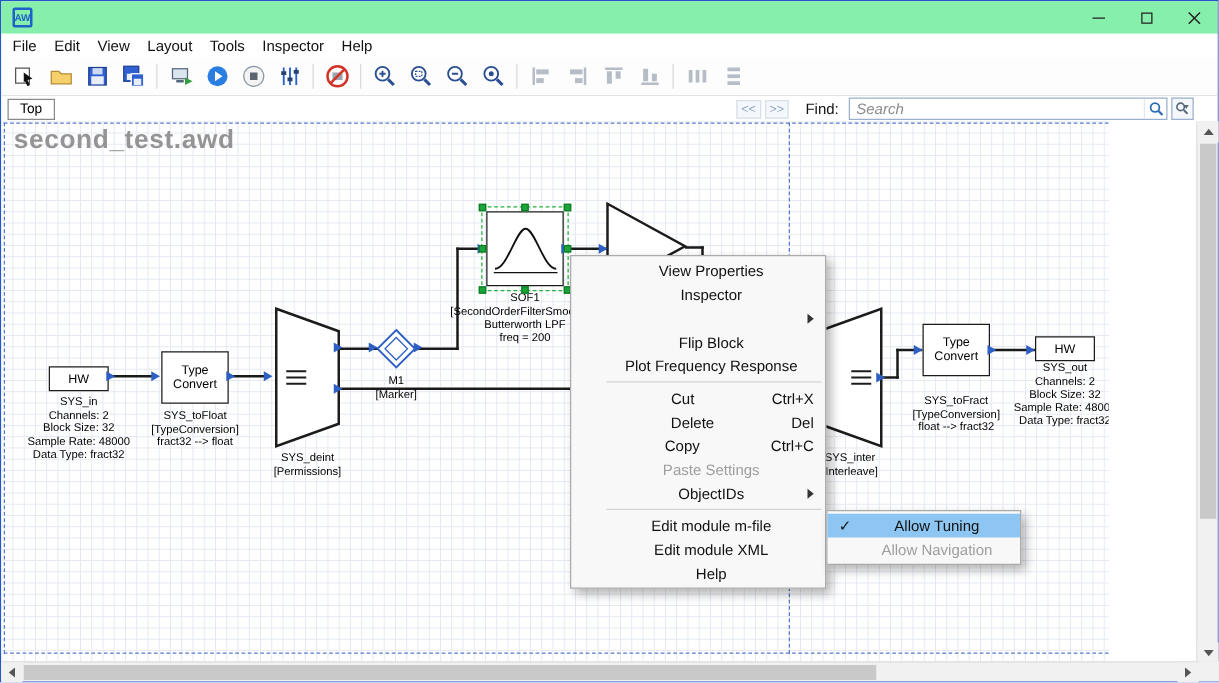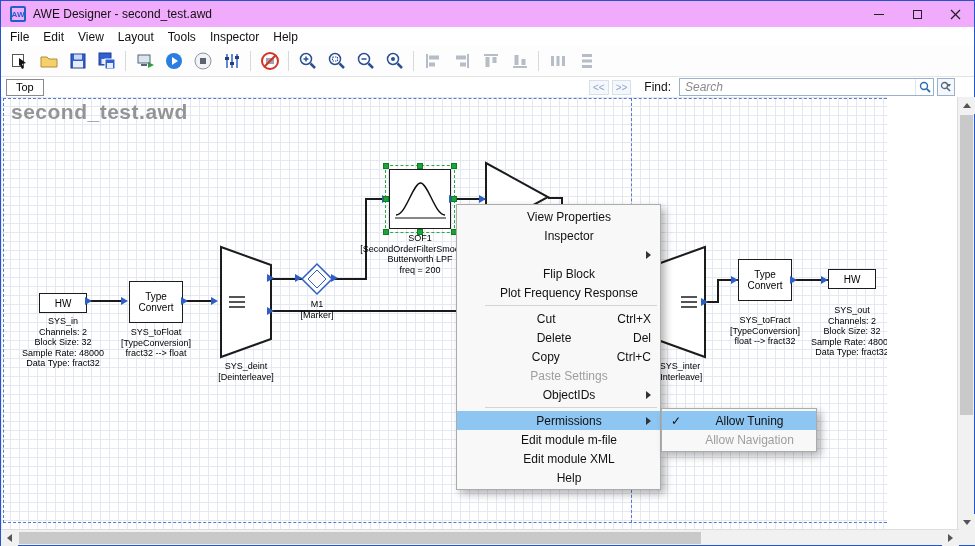--- a/index.html
+++ b/index.html
@@ -2,21 +2,21 @@
 <html><head>
 <meta charset="utf-8">
 <style>
   * { margin:0; padding:0; box-sizing:border-box; }
   html,body { width:975px; height:546px; overflow:hidden; }
   body { font-family:"Liberation Sans", sans-serif; background:#fff; }
 
   .window { position:relative; width:975px; height:546px; border:1px solid #2456c9; background:#fff; }
 
   
-  .titlebar { position:absolute; top:0; left:0; right:0; height:26px; display:flex; align-items:center; background:#f0abfc; }
+  .titlebar { position:absolute; top:0; left:0; right:0; height:26px; display:flex; align-items:center; background:#86efac; }
   .app-logo { width:16px; height:16px; margin:0 7px 0 9px; border:2px solid #1e62c8; color:#1e62c8; font-size:8px; font-weight:bold; display:flex; align-items:center; justify-content:center; border-radius:2px; }
   .title-text { font-size:12px; color:#111; }
   .win-controls { margin-left:auto; display:flex; height:100%; }
   .win-btn { width:38px; height:100%; display:flex; align-items:center; justify-content:center; }
   .glyph-min { width:10px; height:1px; background:#222; }
   .glyph-max { width:9px; height:9px; border:1px solid #222; }
 
   
   .menubar { position:absolute; top:26px; left:0; right:0; height:19px; display:flex; align-items:center; background:#fff; font-size:12px; color:#111; padding-left:2px; }
   .menu-top-item { padding:0 7px; height:100%; display:flex; align-items:center; }
@@ -83,21 +83,20 @@
   .h-thumb { position:absolute; top:2px; height:12px; left:18px; width:682px; background:#c9c9c9; }
   .sc-corner { position:absolute; right:0; bottom:0; width:17px; height:16px; background:#f1f1f1; }
 </style>
 </head>
 <body>
 
 <div class="window">
 
   <div class="titlebar">
     <div class="app-logo">AW</div>
-    <div class="title-text">AWE Designer - second_test.awd</div>
     <div class="win-controls">
       <div class="win-btn">
           <div class="glyph-min"></div>
         </div>
       <div class="win-btn">
           <div class="glyph-max"></div>
         </div>
       <div class="win-btn">
         <svg width="11" height="11">
             <line x1="1" y1="1" x2="10" y2="10" stroke="#222" stroke-width="1.2"></line>
@@ -343,21 +342,21 @@
     </div>
 
     <svg class="shape" style="left:218px;top:148px" width="54" height="114">
       <polygon points="2,2 52,20 52,94 2,112" fill="#fff" stroke="#1c1c1c" stroke-width="2"></polygon>
       <line x1="10" y1="52" x2="26" y2="52" stroke="#1c1c1c" stroke-width="1.5"></line>
       <line x1="10" y1="57" x2="26" y2="57" stroke="#1c1c1c" stroke-width="1.5"></line>
       <line x1="10" y1="62" x2="26" y2="62" stroke="#1c1c1c" stroke-width="1.5"></line>
     </svg>
     <div class="caption" style="left:185px;top:264px;width:120px">
       <div>SYS_deint</div>
-      <div>[Deinterleave]</div>
+      <div>[Permissions]</div>
     </div>
 
     <svg class="shape" style="left:298px;top:164px" width="36" height="36">
       <polygon points="18,3 33,18 18,33 3,18" fill="#fff" stroke="#2e5fc4" stroke-width="1.5"></polygon>
       <polygon points="18,9 27,18 18,27 9,18" fill="none" stroke="#2e5fc4" stroke-width="1"></polygon>
     </svg>
     <div class="caption" style="left:256px;top:202px;width:120px">
       <div>M1</div>
       <div>[Marker]</div>
     </div>
@@ -405,21 +404,21 @@
     </div>
     <div class="caption" style="left:704px;top:218px;width:120px">
       <div>SYS_toFract</div>
       <div>[TypeConversion]</div>
       <div>float --&gt; fract32</div>
     </div>
 
     <div class="blk" style="left:827px;top:172px;width:48px;height:20px">
       <span>HW</span>
     </div>
-    <div class="caption" style="left:791px;top:208px;width:120px">
+    <div class="caption" style="left:791px;top:192px;width:120px">
       <div>SYS_out</div>
       <div>Channels: 2</div>
       <div>Block Size: 32</div>
       <div>Sample Rate: 48000</div>
       <div>Data Type: fract32</div>
     </div>
 
     <div class="ctx">
       <div class="ctx-item">
           <span class="ctx-label">View Properties</span>
@@ -450,24 +449,20 @@
           <span class="ctx-short">Ctrl+C</span>
         </div>
       <div class="ctx-item dis">
           <span class="ctx-label">Paste Settings</span>
         </div>
       <div class="ctx-item">
           <span class="ctx-label">ObjectIDs</span>
           <span class="ctx-arrow"></span>
         </div>
       <div class="ctx-sep"></div>
-      <div class="ctx-item hl">
-          <span class="ctx-label">Permissions</span>
-          <span class="ctx-arrow"></span>
-        </div>
       <div class="ctx-item">
           <span class="ctx-label">Edit module m-file</span>
         </div>
       <div class="ctx-item">
           <span class="ctx-label">Edit module XML</span>
         </div>
       <div class="ctx-item">
           <span class="ctx-label">Help</span>
         </div>
     </div>

